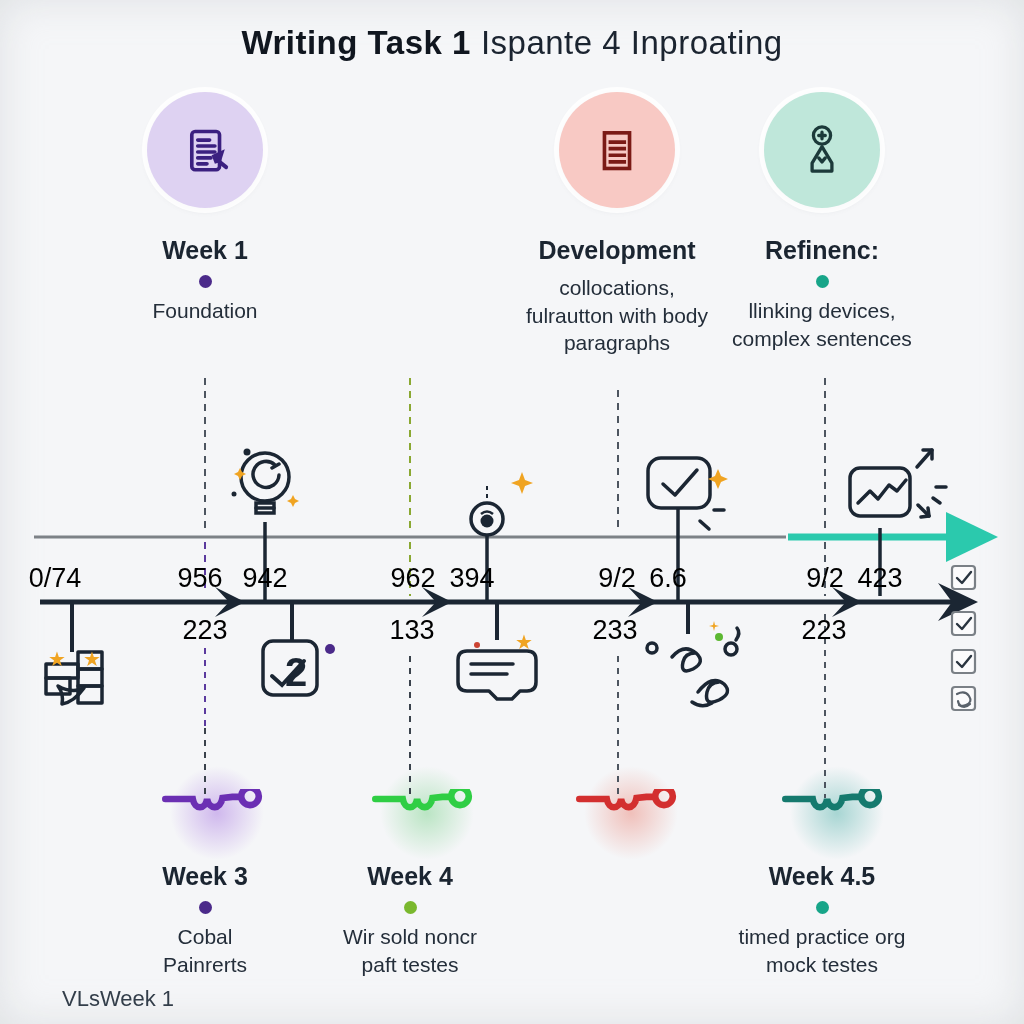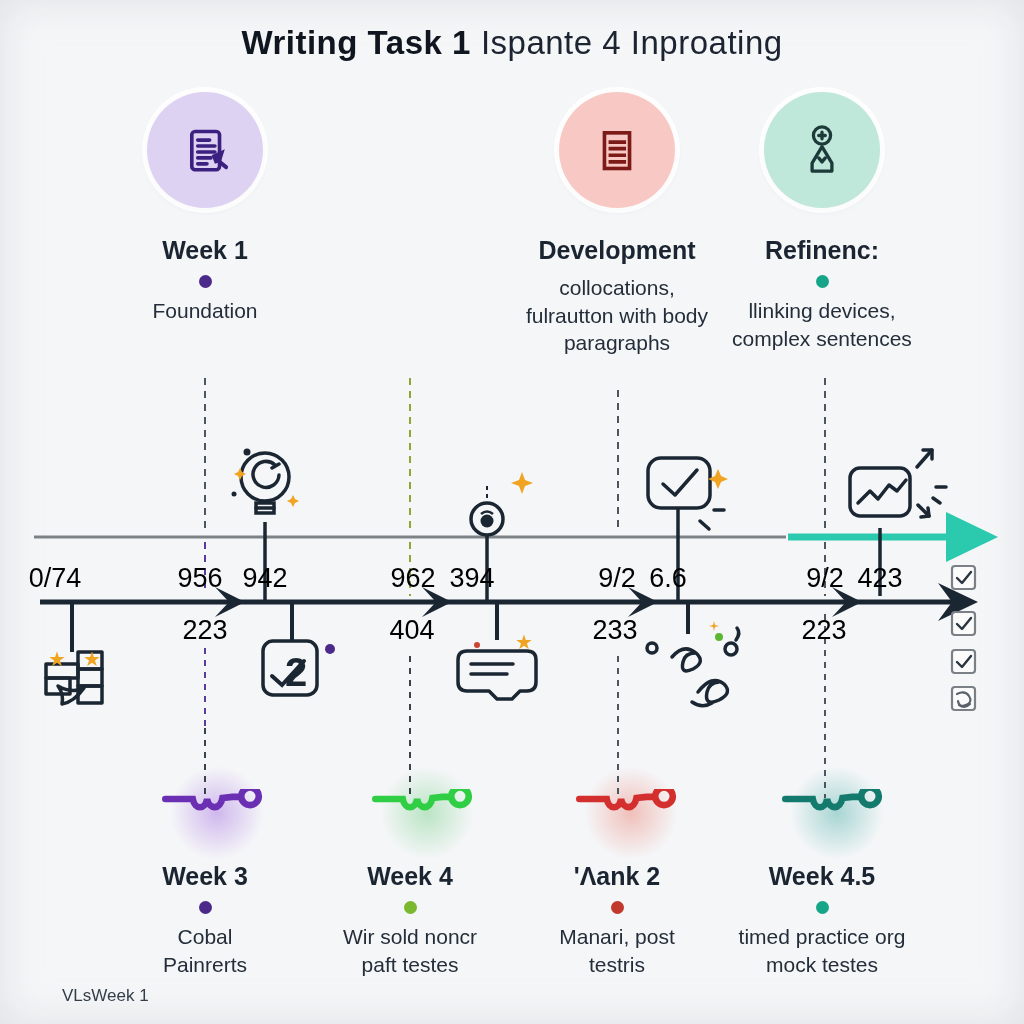--- a/index.html
+++ b/index.html
@@ -18,21 +18,21 @@
   .dot{width:13px;height:13px;border-radius:50%;margin-top:10px;}
   .col-sub{margin-top:9px;font-size:21px;line-height:1.32;color:#242e3a;}
   .bot-col{top:862px;width:230px;}
   .bot-col .col-title{margin-top:0;}
   .num{position:absolute;transform:translateX(-50%);font-size:27px;color:#000000;white-space:nowrap;}
   .decor{position:absolute;left:0;top:0;}
   .glow{position:absolute;width:150px;height:130px;border-radius:50%;
         background:radial-gradient(circle closest-side,var(--glow),rgba(255,255,255,0) 72%);}
   .squig{position:absolute;}
   .cbx{position:absolute;left:950px;}
-  .watermark{position:absolute;left:62px;top:986px;font-size:17px;color:#333e4a;}
+  .watermark{position:absolute;left:62px;top:986px;font-size:22px;color:#333e4a;}
 </style>
 </head>
 <body>
 
 <div class="canvas">
 
   <div class="title">
     <span class="b">Writing Task 1</span><span class="r">Ispante 4 Inproating</span>
   </div>
 
@@ -215,21 +215,21 @@
   <span class="num" style="left:200px;top:563px;">956</span>
   <span class="num" style="left:265px;top:563px;">942</span>
   <span class="num" style="left:413px;top:563px;">962</span>
   <span class="num" style="left:472px;top:563px;">394</span>
   <span class="num" style="left:617px;top:563px;">9/2</span>
   <span class="num" style="left:668px;top:563px;">6.6</span>
   <span class="num" style="left:825px;top:563px;">9/2</span>
   <span class="num" style="left:880px;top:563px;">423</span>
 
   <span class="num" style="left:205px;top:615px;">223</span>
-  <span class="num" style="left:412px;top:615px;">404</span>
+  <span class="num" style="left:412px;top:615px;">133</span>
   <span class="num" style="left:615px;top:615px;">233</span>
   <span class="num" style="left:824px;top:615px;">223</span>
 
   <svg class="cbx" style="top:564px;" width="28" height="28">
     <rect x="2" y="2" width="23" height="23" rx="3" fill="rgba(255,255,255,.55)" stroke="#7a8086" stroke-width="2.2"></rect>
     <path d="M7,14 l5,5 9,-11" fill="none" stroke="#2a3540" stroke-width="2.4" stroke-linecap="round" stroke-linejoin="round"></path>
   </svg>
   <svg class="cbx" style="top:610px;" width="28" height="28">
     <rect x="2" y="2" width="23" height="23" rx="3" fill="rgba(255,255,255,.55)" stroke="#7a8086" stroke-width="2.2"></rect>
     <path d="M7,14 l5,5 9,-11" fill="none" stroke="#2a3540" stroke-width="2.4" stroke-linecap="round" stroke-linejoin="round"></path>
@@ -263,25 +263,20 @@
   <div class="bot-col" style="left:90px;">
     <div class="col-title">Week 3</div>
     <div class="dot" style="background: rgb(75, 42, 138);"></div>
     <div class="col-sub" style="max-width:115px;">Cobal Painrerts</div>
   </div>
   <div class="bot-col" style="left:295px;">
     <div class="col-title">Week 4</div>
     <div class="dot" style="background: rgb(122, 184, 46);"></div>
     <div class="col-sub" style="max-width:165px;">Wir sold noncr paft testes</div>
   </div>
-  <div class="bot-col" style="left:502px;">
-    <div class="col-title">'Λank 2</div>
-    <div class="dot" style="background: rgb(192, 57, 43);"></div>
-    <div class="col-sub" style="max-width:135px;">Manari, post testris</div>
-  </div>
   <div class="bot-col" style="left:707px;">
     <div class="col-title">Week 4.5</div>
     <div class="dot" style="background: rgb(23, 165, 137);"></div>
     <div class="col-sub" style="max-width:180px;">timed practice org mock testes</div>
   </div>
 
   <div class="watermark">VLsWeek 1</div>
 </div>
 
 </body></html>

